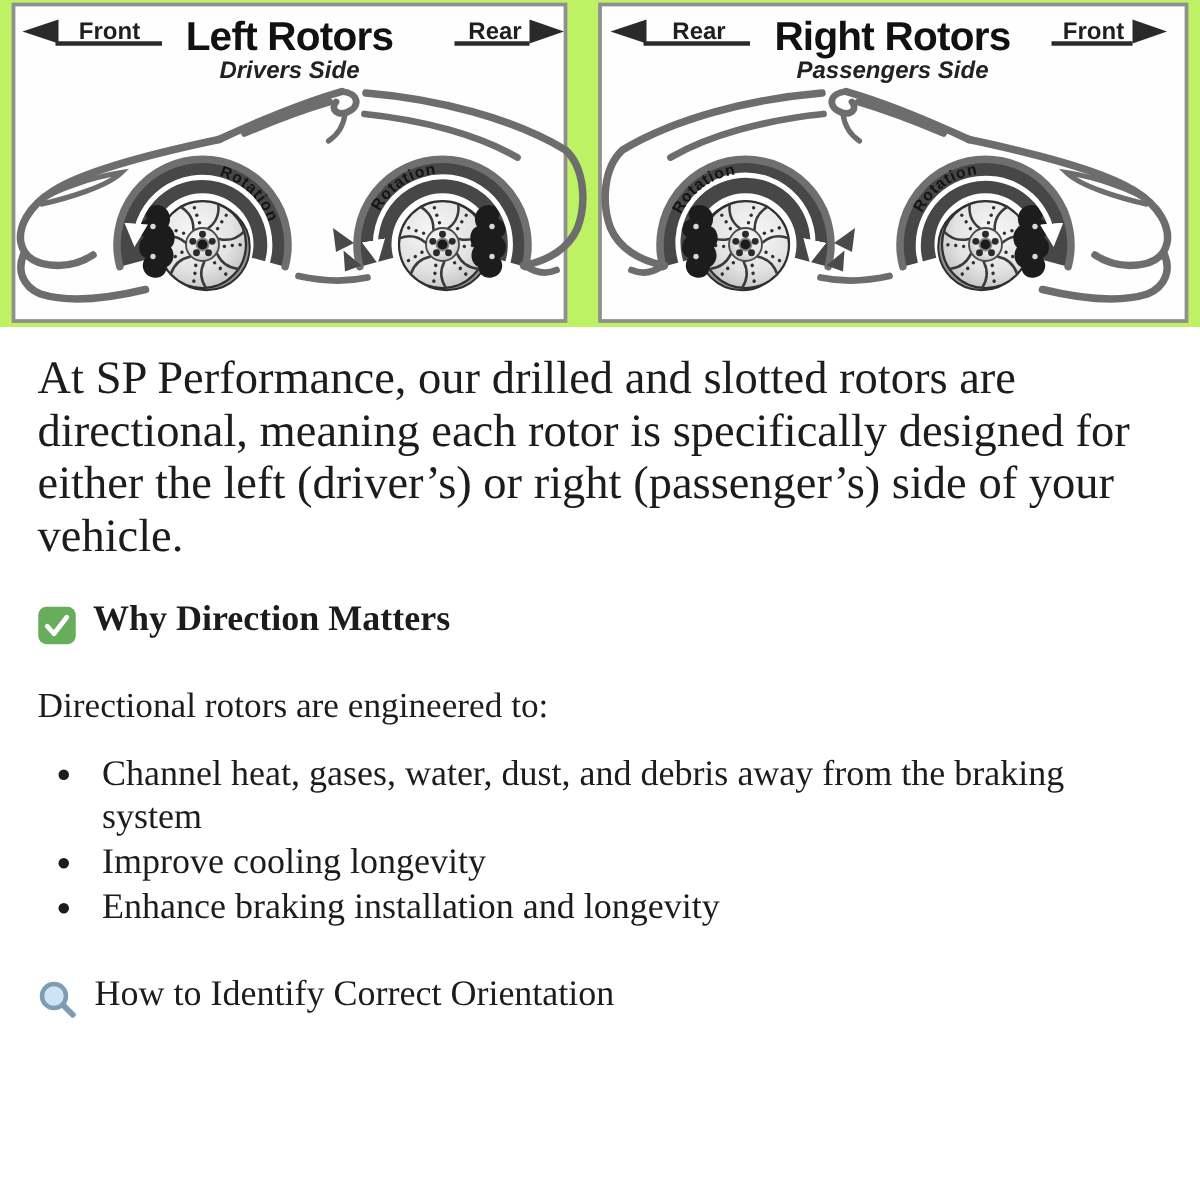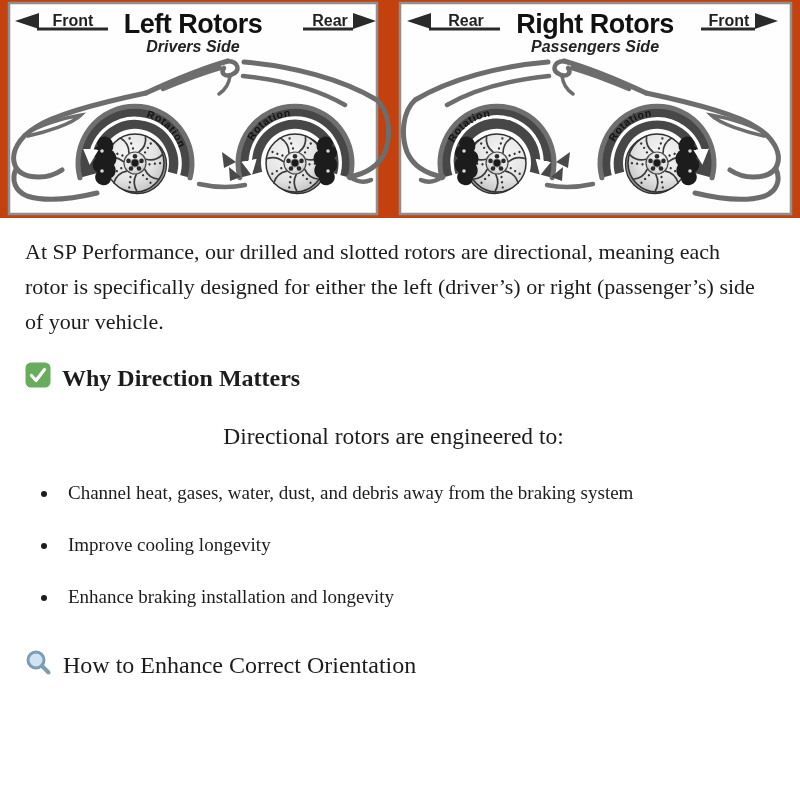--- a/index.html
+++ b/index.html
@@ -1,46 +1,46 @@
 <!DOCTYPE html>
 <html><head>
 <meta charset="utf-8">
 <style>
   html,body{margin:0;padding:0;background:#fff;width:800px;}
   body{font-family:"Liberation Serif","DejaVu Serif",serif;color:#1c1c1c;}
 
   
-  .diagram{width:800px;height:218px;position:relative;background:#c2410c;}
+  .diagram{width:800px;height:218px;position:relative;background:#bef264;}
   .diagram svg{display:block;}
   .car-line{stroke:#6d6d6d;fill:none;stroke-width:5;stroke-linecap:round;}
   .car-line.thin{stroke-width:3.5;}
   .car-line.mid{stroke-width:4.5;}
   .arch{fill:#474747;}
   .archedge{fill:none;stroke:#6f6f6f;stroke-width:5;stroke-linecap:round;}
   .slotline{fill:none;stroke:#3a3a3a;stroke-width:1.7;stroke-linecap:round;}
   .dot{fill:#2f2f2f;}
   .rot-arrow{fill:none;stroke:#ffffff;stroke-width:3.4;}
   .dir-label{font-family:"Liberation Sans",sans-serif;font-weight:bold;font-size:16px;fill:#1f1f1f;}
   .panel-title{font-family:"Liberation Sans",sans-serif;font-weight:bold;font-size:27px;fill:#111;letter-spacing:-0.5px;}
   .panel-sub{font-family:"Liberation Sans",sans-serif;font-weight:bold;font-style:italic;font-size:16px;fill:#222;}
   .rot-label{font-family:"Liberation Sans",sans-serif;font-weight:bold;font-size:10.5px;fill:#141414;letter-spacing:0.6px;}
   .dir-line{stroke:#2a2a2a;stroke-width:3;}
   .dir-tri{fill:#2a2a2a;}
   .panel-box{fill:#fefefe;stroke:#8f8f8f;stroke-width:2.5;}
 
   
   .article{padding:0 38px 0 25px;}
-  .intro{margin:16px 0 0 0;font-size:22px;line-height:35px;max-width:735px;}
-  .sect-head{display:flex;align-items:flex-start;gap:11px;margin-top:23px;
+  .intro{margin:16px 0 0 0;font-size:31px;line-height:35px;max-width:735px;}
+  .sect-head{display:flex;align-items:flex-end;gap:11px;margin-top:23px;
              font-size:24px;font-weight:bold;line-height:33px;}
   .sect-head.regular{font-weight:normal;margin-top:27px;}
   .icon-badge{flex:0 0 auto;display:inline-flex;}
-  .lead{margin:24px 0 0 0;font-size:23.5px;line-height:35px;text-align:center;}
+  .lead{margin:24px 0 0 0;font-size:23.5px;line-height:35px;}
   ul.blist{margin:13px 0 0 0;padding-left:34px;max-width:700px;}
-  ul.blist li{padding-left:9px;font-size:19px;line-height:51px;margin:0 0 1px 0;}
+  ul.blist li{padding-left:9px;font-size:24px;line-height:29px;margin:0 0 1px 0;}
   ul.blist.second{margin-top:24px;}
 </style>
 </head>
 <body>
 
 <div class="diagram">
 <svg width="800" height="218" viewBox="0 0 800 218" xmlns="http://www.w3.org/2000/svg">
   <defs>
     <radialGradient id="gm" cx="40%" cy="35%" r="75%">
       <stop offset="0%" stop-color="#f7f7f7"></stop>
@@ -184,17 +184,17 @@
     <li>Enhance braking installation and longevity</li>
   </ul>
 
   <div class="sect-head regular">
     <span class="icon-badge">
       <svg width="27" height="27" viewBox="0 0 27 27">
         <circle cx="11" cy="11" r="8" fill="#cfe4f2" stroke="#7d9db5" stroke-width="3"></circle>
         <line x1="17" y1="17" x2="23.5" y2="23.5" stroke="#7d9db5" stroke-width="4" stroke-linecap="round"></line>
       </svg>
     </span>
-    <span>How to Enhance Correct Orientation</span>
+    <span>How to Identify Correct Orientation</span>
   </div>
 
 
 </div>
 
 </body></html>

